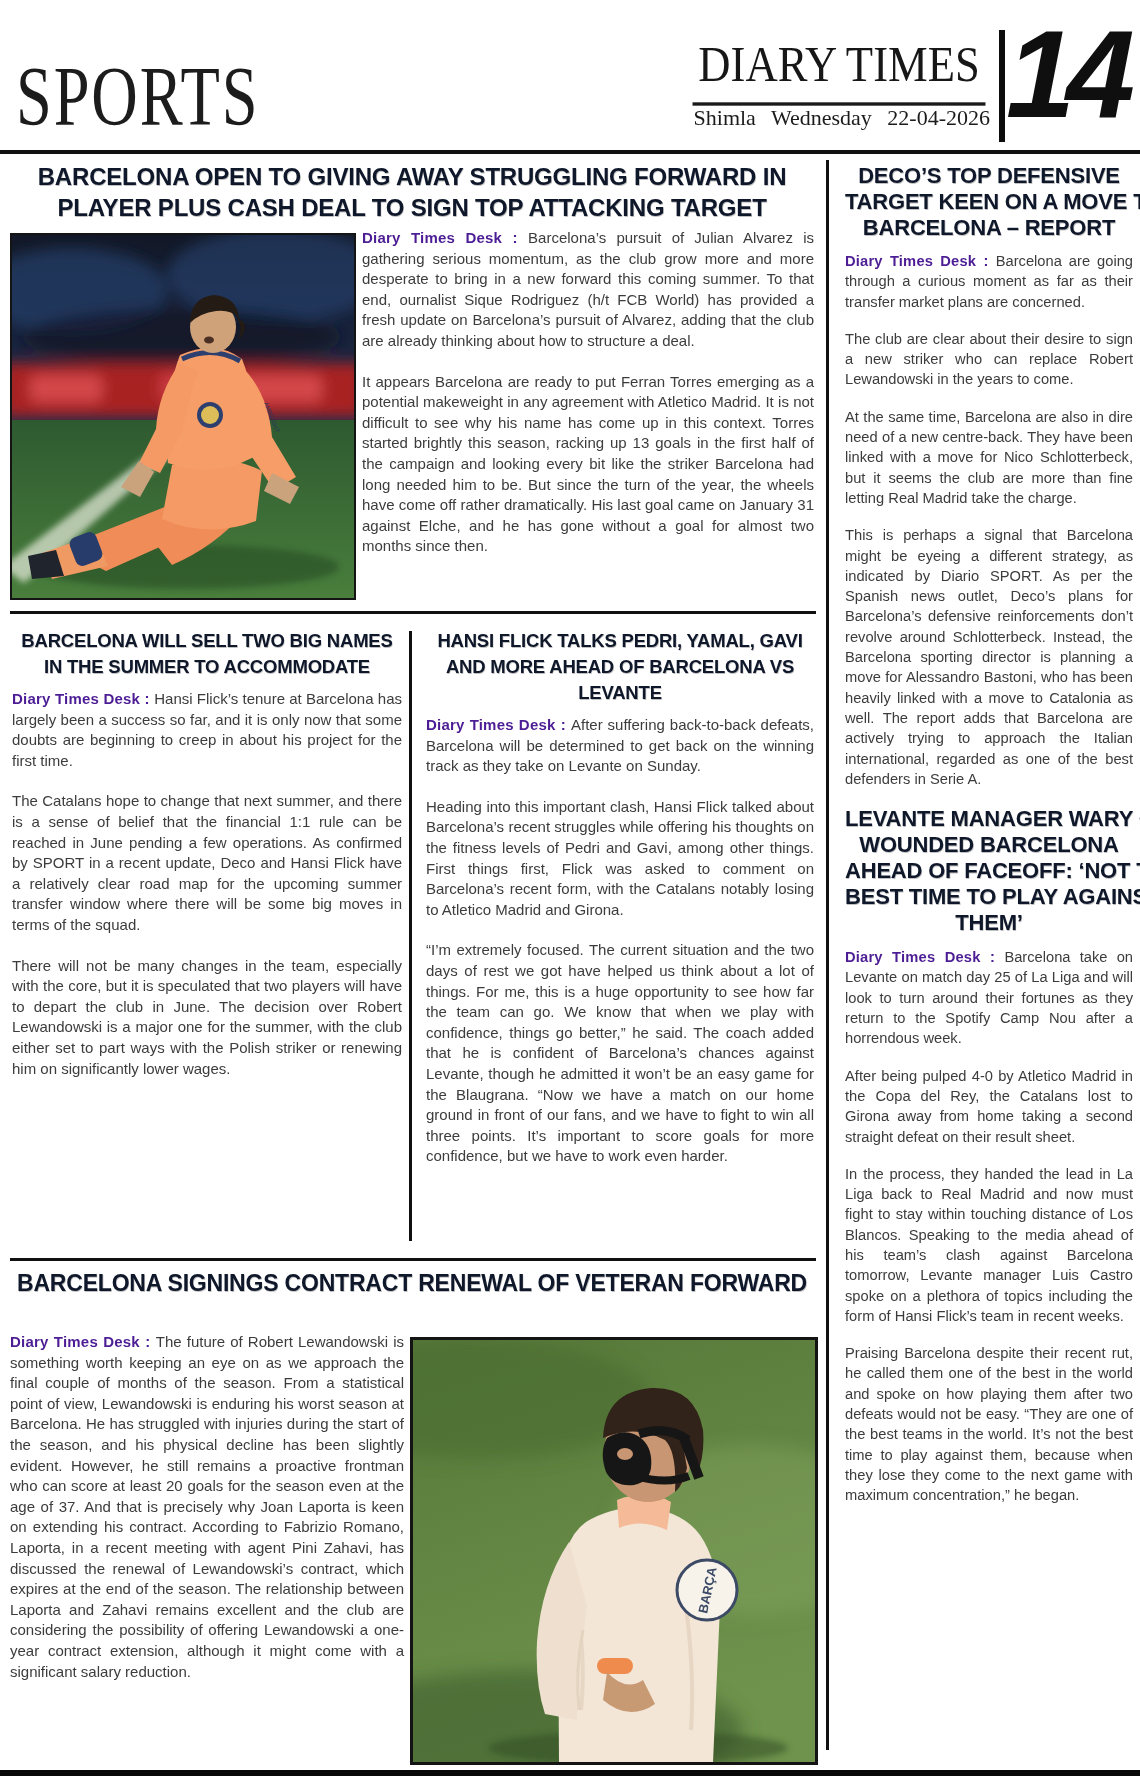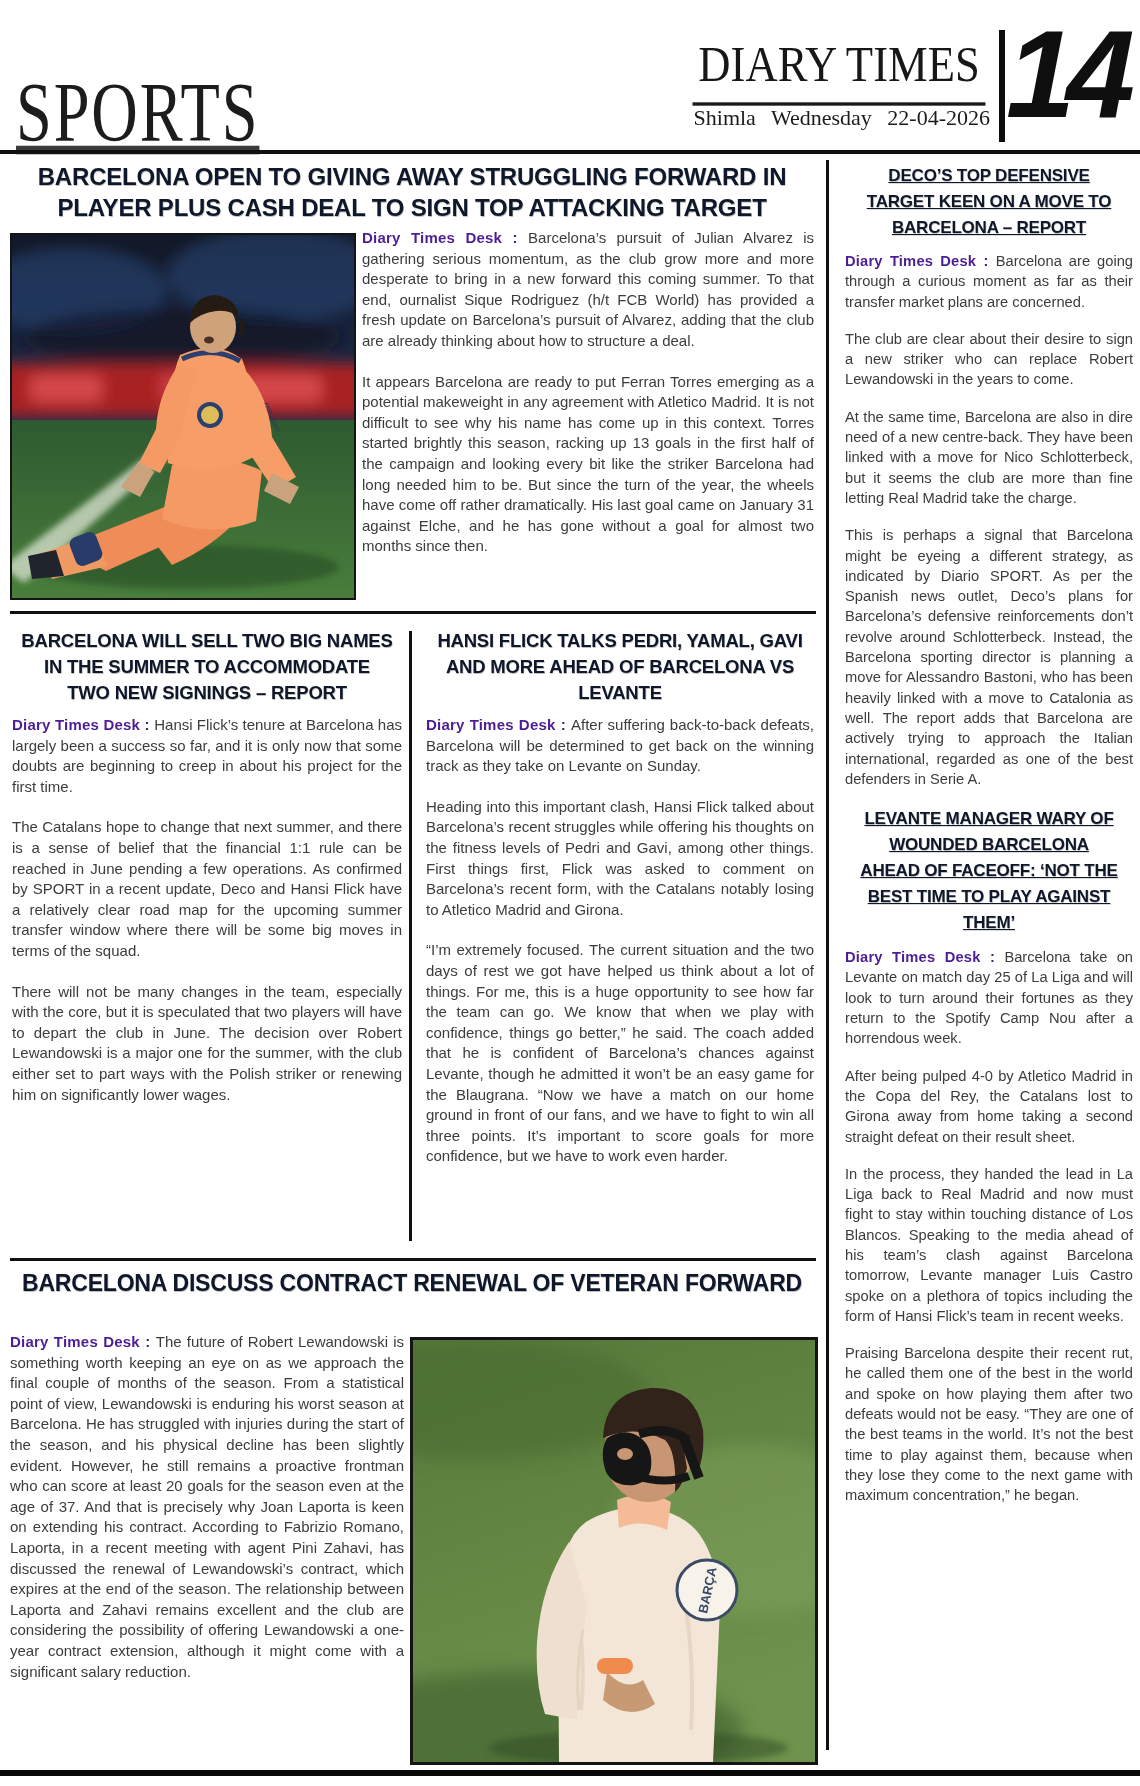--- a/index.html
+++ b/index.html
@@ -34,38 +34,38 @@
   .rule-h { background:#101010; }
   .rule-v { background:#101010; }
 
   
   .article-title { text-align:center; font-weight:bold; color:#0f172a;
     text-shadow:0.6px 0.6px 0 rgba(30,30,30,0.28); letter-spacing:-0.2px; }
   .article-title div { white-space:nowrap; }
   .t-xl div { font-size:24px; line-height:31px; }
   .t-l  div { font-size:23px; line-height:31px; }
   .t-m  div { font-size:18.5px; line-height:26px; }
-  .t-s  div { font-size:17px;  line-height:26px;text-decoration:underline; }
+  .t-s  div { font-size:22px;  line-height:26px; }
 
   
   .article-body p {
     text-align:justify; font-size:15px; line-height:20.6px;
     margin-bottom:20px; color:#3c3c3c;
   }
   .article-body p strong { color:#4c1d95; letter-spacing:0.2px; }
   .rc .article-body p { font-size:14.7px; line-height:20.3px; margin-bottom:17px; }
 
   
   .photo-frame { border:2px solid #141414; background:#233; overflow:hidden; }
   .photo-frame svg { display:block; }
 </style>
 </head>
 <body>
 
-<div class="abs" style="left:16px; top:64px;text-decoration:underline;">
+<div class="abs" style="left:16px; top:48px;">
   <div class="sports-title">SPORTS</div>
 </div>
 
 <div class="abs brand-block" style="left:655px; top:34px; width:335px;">
   <div class="brand-name">DIARY TIMES</div>
   <div class="brand-dateline">Shimla Wednesday 22-04-2026</div>
 </div>
 
 <div class="abs page-bar" style="left:999px; top:30px; width:6px; height:112px;"></div>
 <div class="abs page-number" style="left:1006px; top:12px;font-style:italic;">14</div>
@@ -138,21 +138,20 @@
     <p><strong>Diary Times Desk : </strong>Barcelona’s pursuit of Julian Alvarez is gathering serious momentum, as the club grow more and more desperate to bring in a new forward this coming summer. To that end, ournalist Sique Rodriguez (h/t FCB World) has provided a fresh update on Barcelona’s pursuit of Alvarez, adding that the club are already thinking about how to structure a deal.</p>
     <p>It appears Barcelona are ready to put Ferran Torres emerging as a potential makeweight in any agreement with Atletico Madrid. It is not difficult to see why his name has come up in this context. Torres started brightly this season, racking up 13 goals in the first half of the campaign and looking every bit like the striker Barcelona had long needed him to be. But since the turn of the year, the wheels have come off rather dramatically. His last goal came on January 31 against Elche, and he has gone without a goal for almost two months since then.</p>
   </div>
 
 <div class="abs rule-h" style="left:10px; top:611px; width:806px; height:3px;"></div>
 
 <div class="abs" style="left:12px; top:628px; width:390px;">
   <div class="article-title t-m" id="t-sell">
       <div>BARCELONA WILL SELL TWO BIG NAMES</div>
       <div>IN THE SUMMER TO ACCOMMODATE</div>
-      <div>TWO NEW SIGNINGS – REPORT</div>
     </div>
   <div class="article-body" id="b-sell" style="margin-top:9px;">
       <p><strong>Diary Times Desk : </strong>Hansi Flick’s tenure at Barcelona has largely been a success so far, and it is only now that some doubts are beginning to creep in about his project for the first time.</p>
       <p>The Catalans hope to change that next summer, and there is a sense of belief that the financial 1:1 rule can be reached in June pending a few operations. As confirmed by SPORT in a recent update, Deco and Hansi Flick have a relatively clear road map for the upcoming summer transfer window where there will be some big moves in terms of the squad.</p>
       <p>There will not be many changes in the team, especially with the core, but it is speculated that two players will have to depart the club in June. The decision over Robert Lewandowski is a major one for the summer, with the club either set to part ways with the Polish striker or renewing him on significantly lower wages.</p>
     </div>
 </div>
 
 <div class="abs rule-v" style="left:409px; top:631px; width:3px; height:610px;"></div>
 
@@ -165,21 +164,21 @@
   <div class="article-body" id="b-flick" style="margin-top:9px;">
       <p><strong>Diary Times Desk : </strong>After suffering back-to-back defeats, Barcelona will be determined to get back on the winning track as they take on Levante on Sunday.</p>
       <p>Heading into this important clash, Hansi Flick talked about Barcelona’s recent struggles while offering his thoughts on the fitness levels of Pedri and Gavi, among other things. First things first, Flick was asked to comment on Barcelona’s recent form, with the Catalans notably losing to Atletico Madrid and Girona.</p>
       <p>“I’m extremely focused. The current situation and the two days of rest we got have helped us think about a lot of things. For me, this is a huge opportunity to see how far the team can go. We know that when we play with confidence, things go better,” he said. The coach added that he is confident of Barcelona’s chances against Levante, though he admitted it won’t be an easy game for the Blaugrana. “Now we have a match on our home ground in front of our fans, and we have to fight to win all three points. It’s important to score goals for more confidence, but we have to work even harder.</p>
     </div>
 </div>
 
 <div class="abs rule-h" style="left:10px; top:1258px; width:806px; height:3px;"></div>
 
 <div class="abs article-title t-l" id="t-contract" style="left:12px; top:1268px; width:800px;">
-    <div>BARCELONA DISCUSS CONTRACT RENEWAL OF VETERAN FORWARD</div>
+    <div>BARCELONA SIGNINGS CONTRACT RENEWAL OF VETERAN FORWARD</div>
   </div>
 
 <div class="abs article-body" id="b-contract" style="left:10px; top:1332px; width:394px;">
     <p><strong>Diary Times Desk : </strong>The future of Robert Lewandowski is something worth keeping an eye on as we approach the final couple of months of the season. From a statistical point of view, Lewandowski is enduring his worst season at Barcelona. He has struggled with injuries during the start of the season, and his physical decline has been slightly evident. However, he still remains a proactive frontman who can score at least 20 goals for the season even at the age of 37. And that is precisely why Joan Laporta is keen on extending his contract. According to Fabrizio Romano, Laporta, in a recent meeting with agent Pini Zahavi, has discussed the renewal of Lewandowski’s contract, which expires at the end of the season. The relationship between Laporta and Zahavi remains excellent and the club are considering the possibility of offering Lewandowski a one-year contract extension, although it might come with a significant salary reduction.</p>
   </div>
 
 <div class="abs photo-frame" style="left:410px; top:1337px; width:408px; height:428px; border-width:3px;">
   <svg viewBox="0 0 402 422" width="402" height="422">
     <defs>
       <linearGradient id="grass2" x1="0" y1="0" x2="0.3" y2="1">

